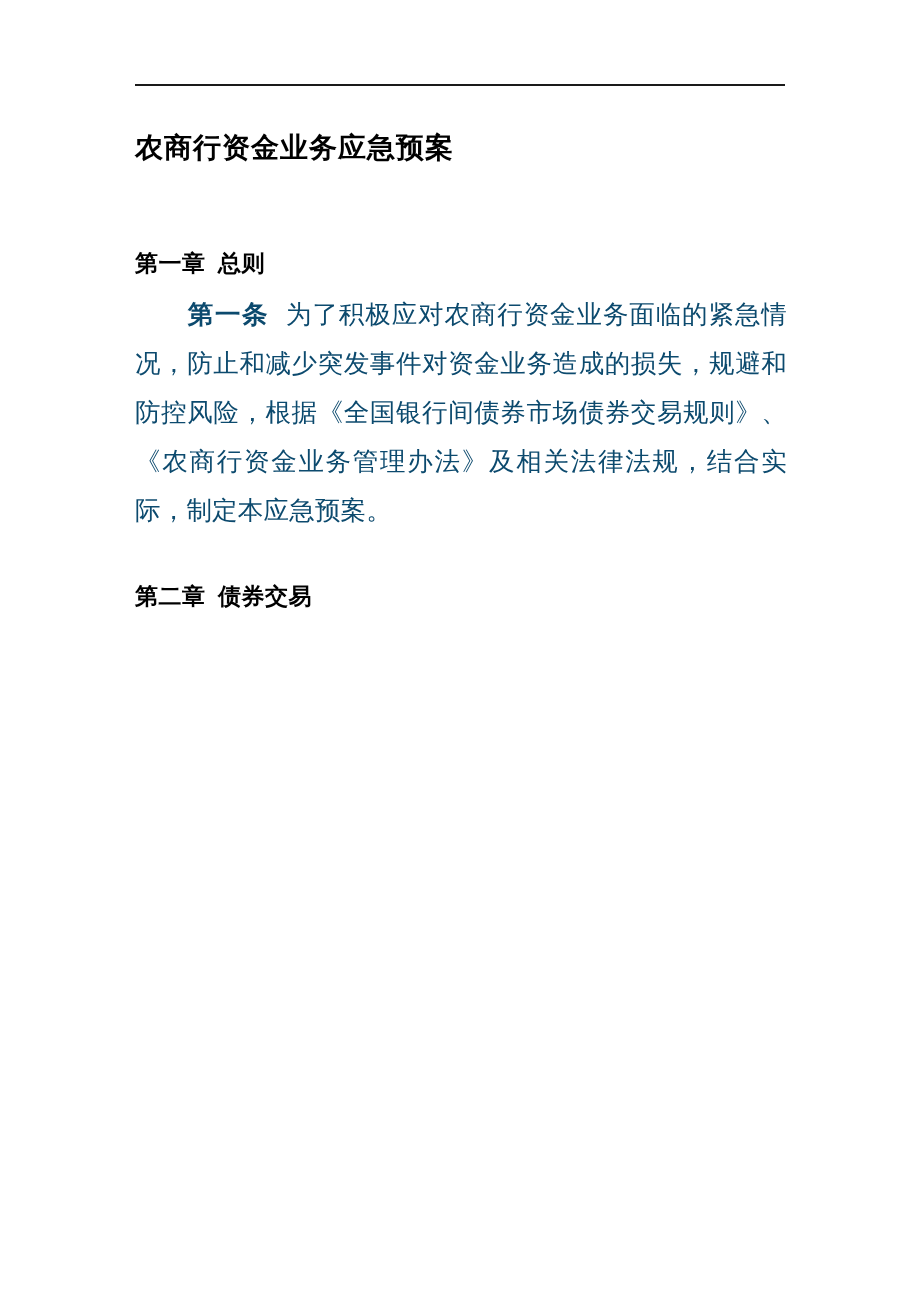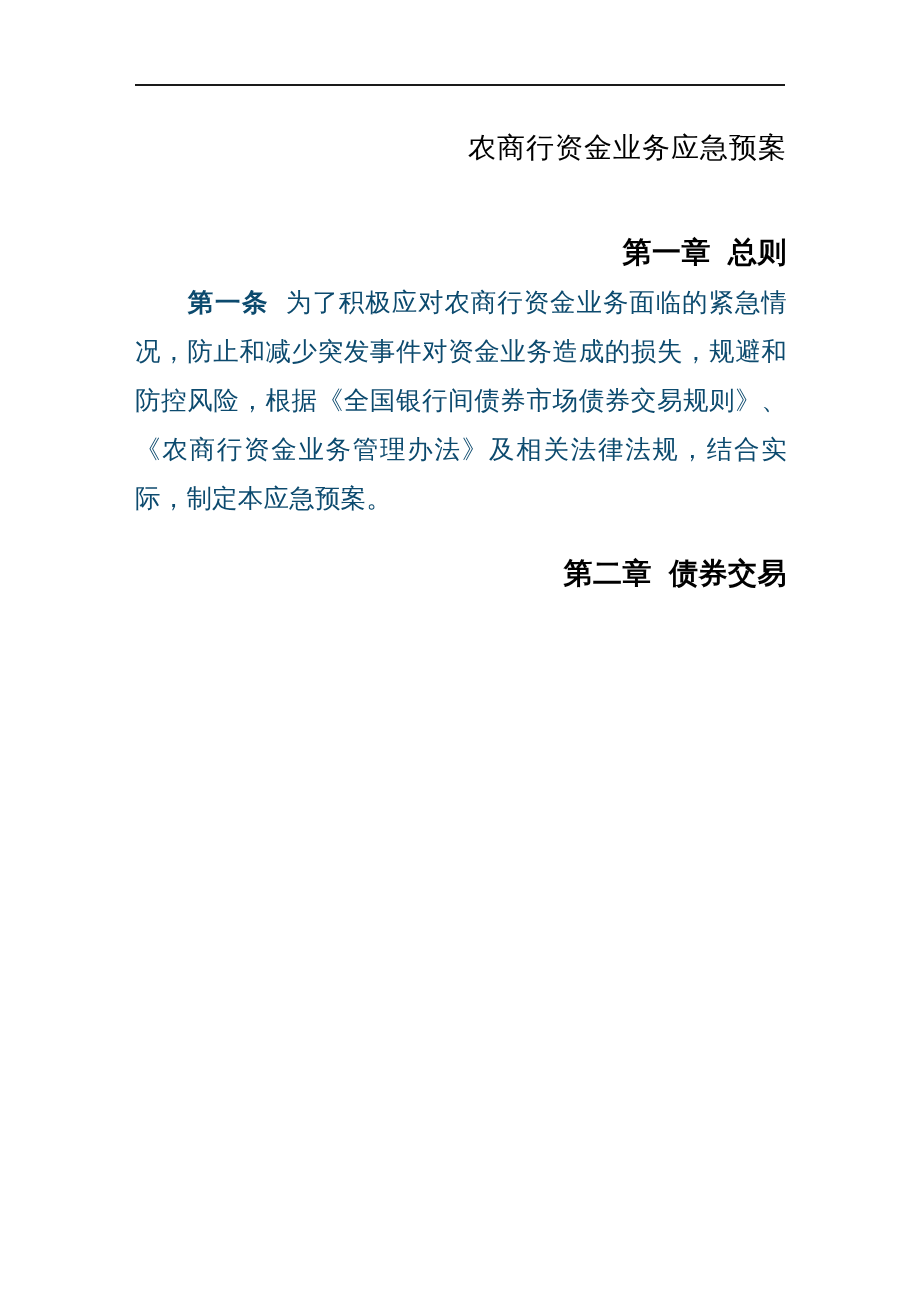--- a/index.html
+++ b/index.html
@@ -40,44 +40,44 @@
   .content {
     position: absolute;
     left: 135px;
     top: 108px;
     width: 652px;
   }
 
   
   .doc-title {
     font-family: "DejaVu Serif", "Liberation Serif", serif;
-    font-weight: 400;
+    font-weight: 700;
     font-size: 28px;
     line-height: 44px;
-    text-align: right;
+    text-align: left;
     letter-spacing: 1.0px;
-    margin: 18px 0 0 0;
+    margin: 18px 0 12px 0;
     white-space: nowrap;
   }
 
   
   .title-gap { height: 62px; }
 
   
   .chapter-heading {
-    font-family: Liberation Sans, sans-serif;
+    font-family: Liberation Serif, serif;
     font-weight: 700;
-    font-size: 29px;
+    font-size: 23px;
     line-height: 40px;
-    text-align: right;
+    text-align: left;
     letter-spacing: 0.5px;
     margin: 0 0 6px 0;
     white-space: pre;
   }
-  .chapter-heading.second { margin-top: 30px; }
+  .chapter-heading.second { margin-top: 42px; }
 
   
   .article {
     font-family: "DejaVu Serif", "Liberation Serif", serif;
     font-size: 25.5px;
     line-height: 49px;
     text-align: justify;
     text-justify: inter-character;
     text-align-last: left;
     margin: 0 0 2px 0;

